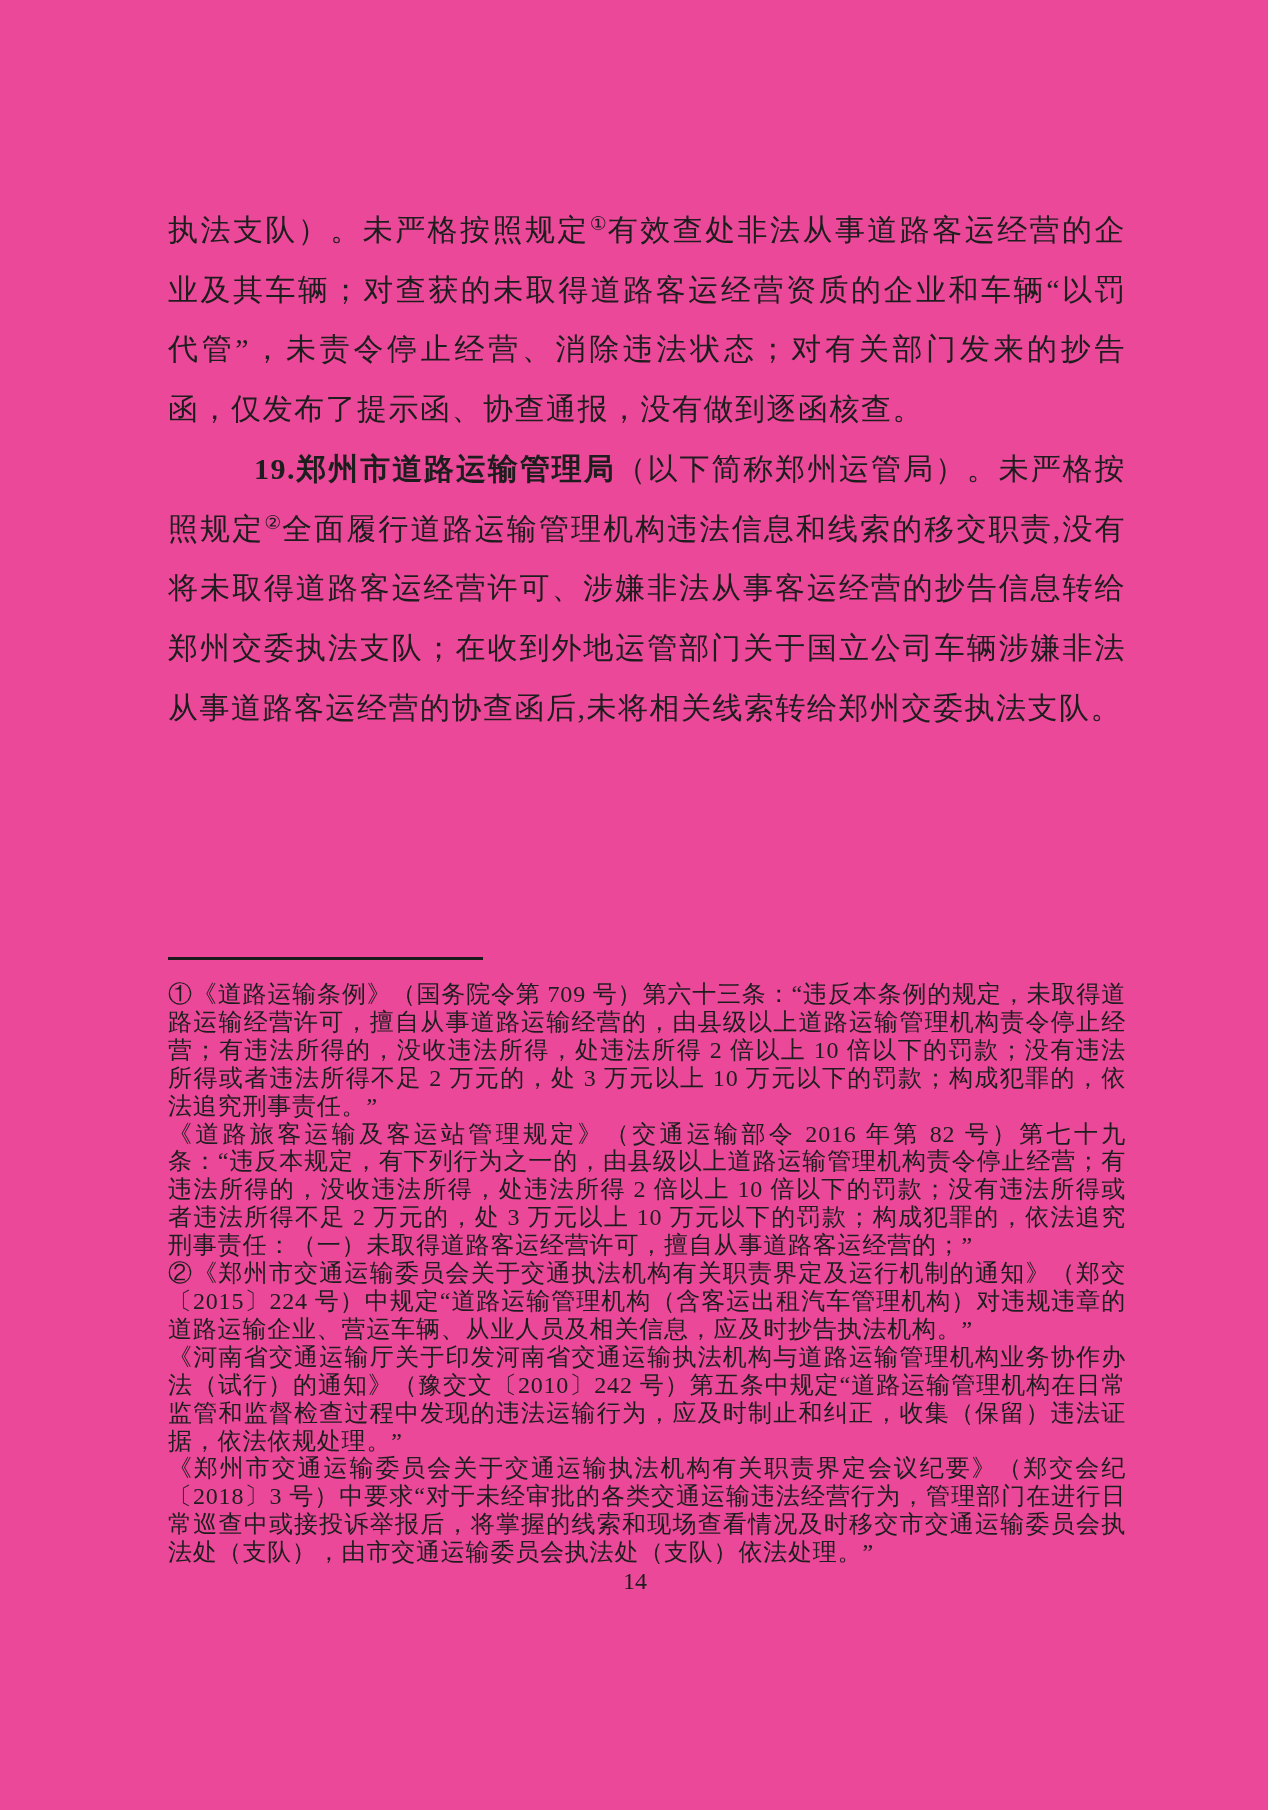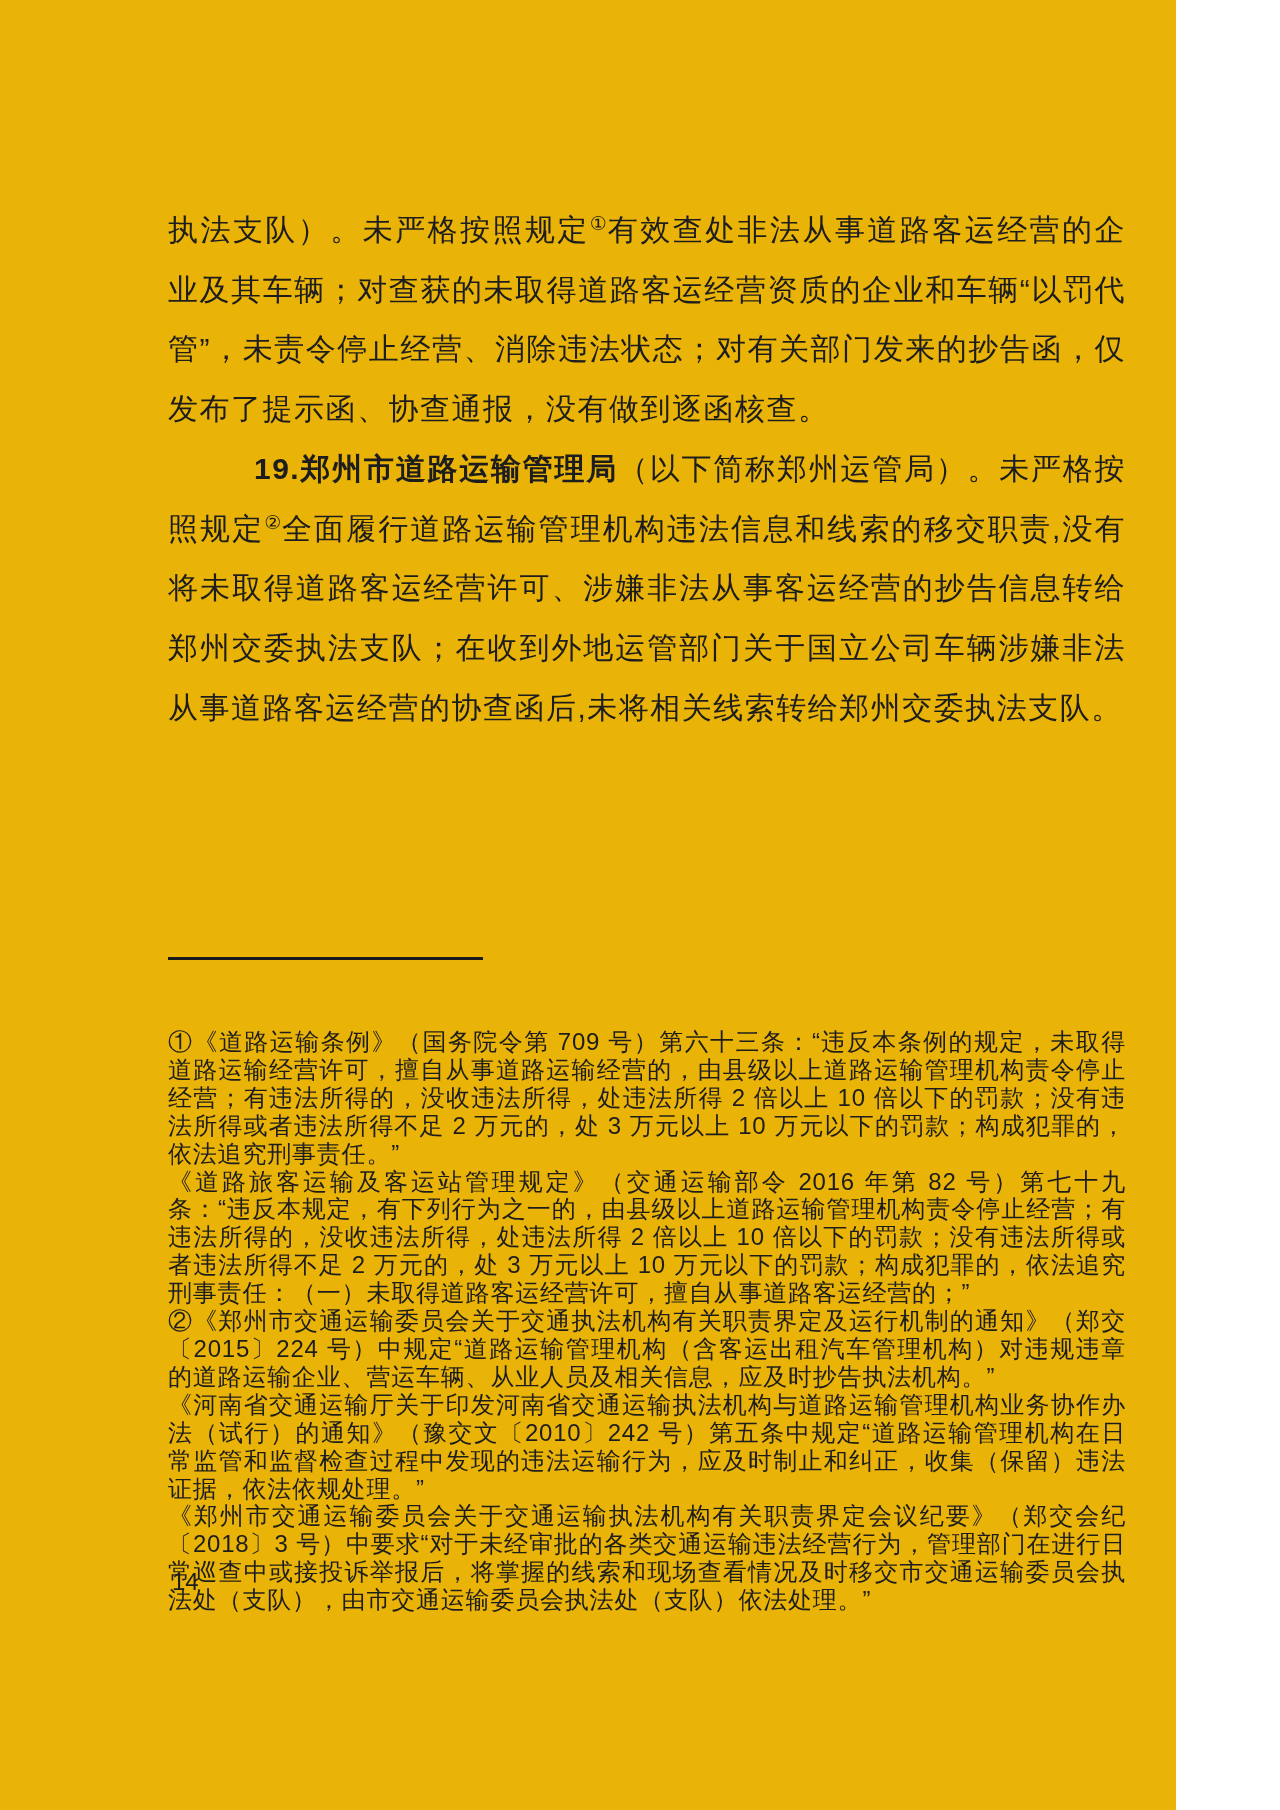--- a/index.html
+++ b/index.html
@@ -1,21 +1,21 @@
 <!DOCTYPE html>
 <html><head>
 <meta charset="utf-8">
 <style>
   html,body{margin:0;padding:0;}
   .sheet{
     position:relative;
-    width:1176px;
+    width:1268px;
     height:1810px;
-    background:#eab308;
-    font-family:Liberation Sans, sans-serif;
+    background:#ec4899;
+    font-family:Liberation Serif, serif;
     color:#1d1d1d;
     overflow:hidden;
   }
   .body-text{
     position:absolute;
     left:168px;
     top:200px;
     width:958px;
     font-size:30px;
     line-height:59.7px;
@@ -35,34 +35,34 @@
     position:absolute;
     left:168px;
     top:957px;
     width:315px;
     height:0;
     border-top:3px solid #1a1a1a;
   }
   .footnotes{
     position:absolute;
     left:168px;
-    top:1028px;
+    top:981px;
     width:958px;
     font-size:24px;
     line-height:27.9px;
     letter-spacing:0.8px;
     text-align:justify;
   }
   .footnotes p{margin:0;padding:0;}
   .page-number{
     position:absolute;
-    left:172px;
+    left:156px;
     top:1568px;
     width:958px;
-    text-align:left;
+    text-align:center;
     font-size:24px;
     letter-spacing:0;
   }
 </style>
 </head>
 <body>
 
 <div class="sheet">
 
   <div class="body-text">

